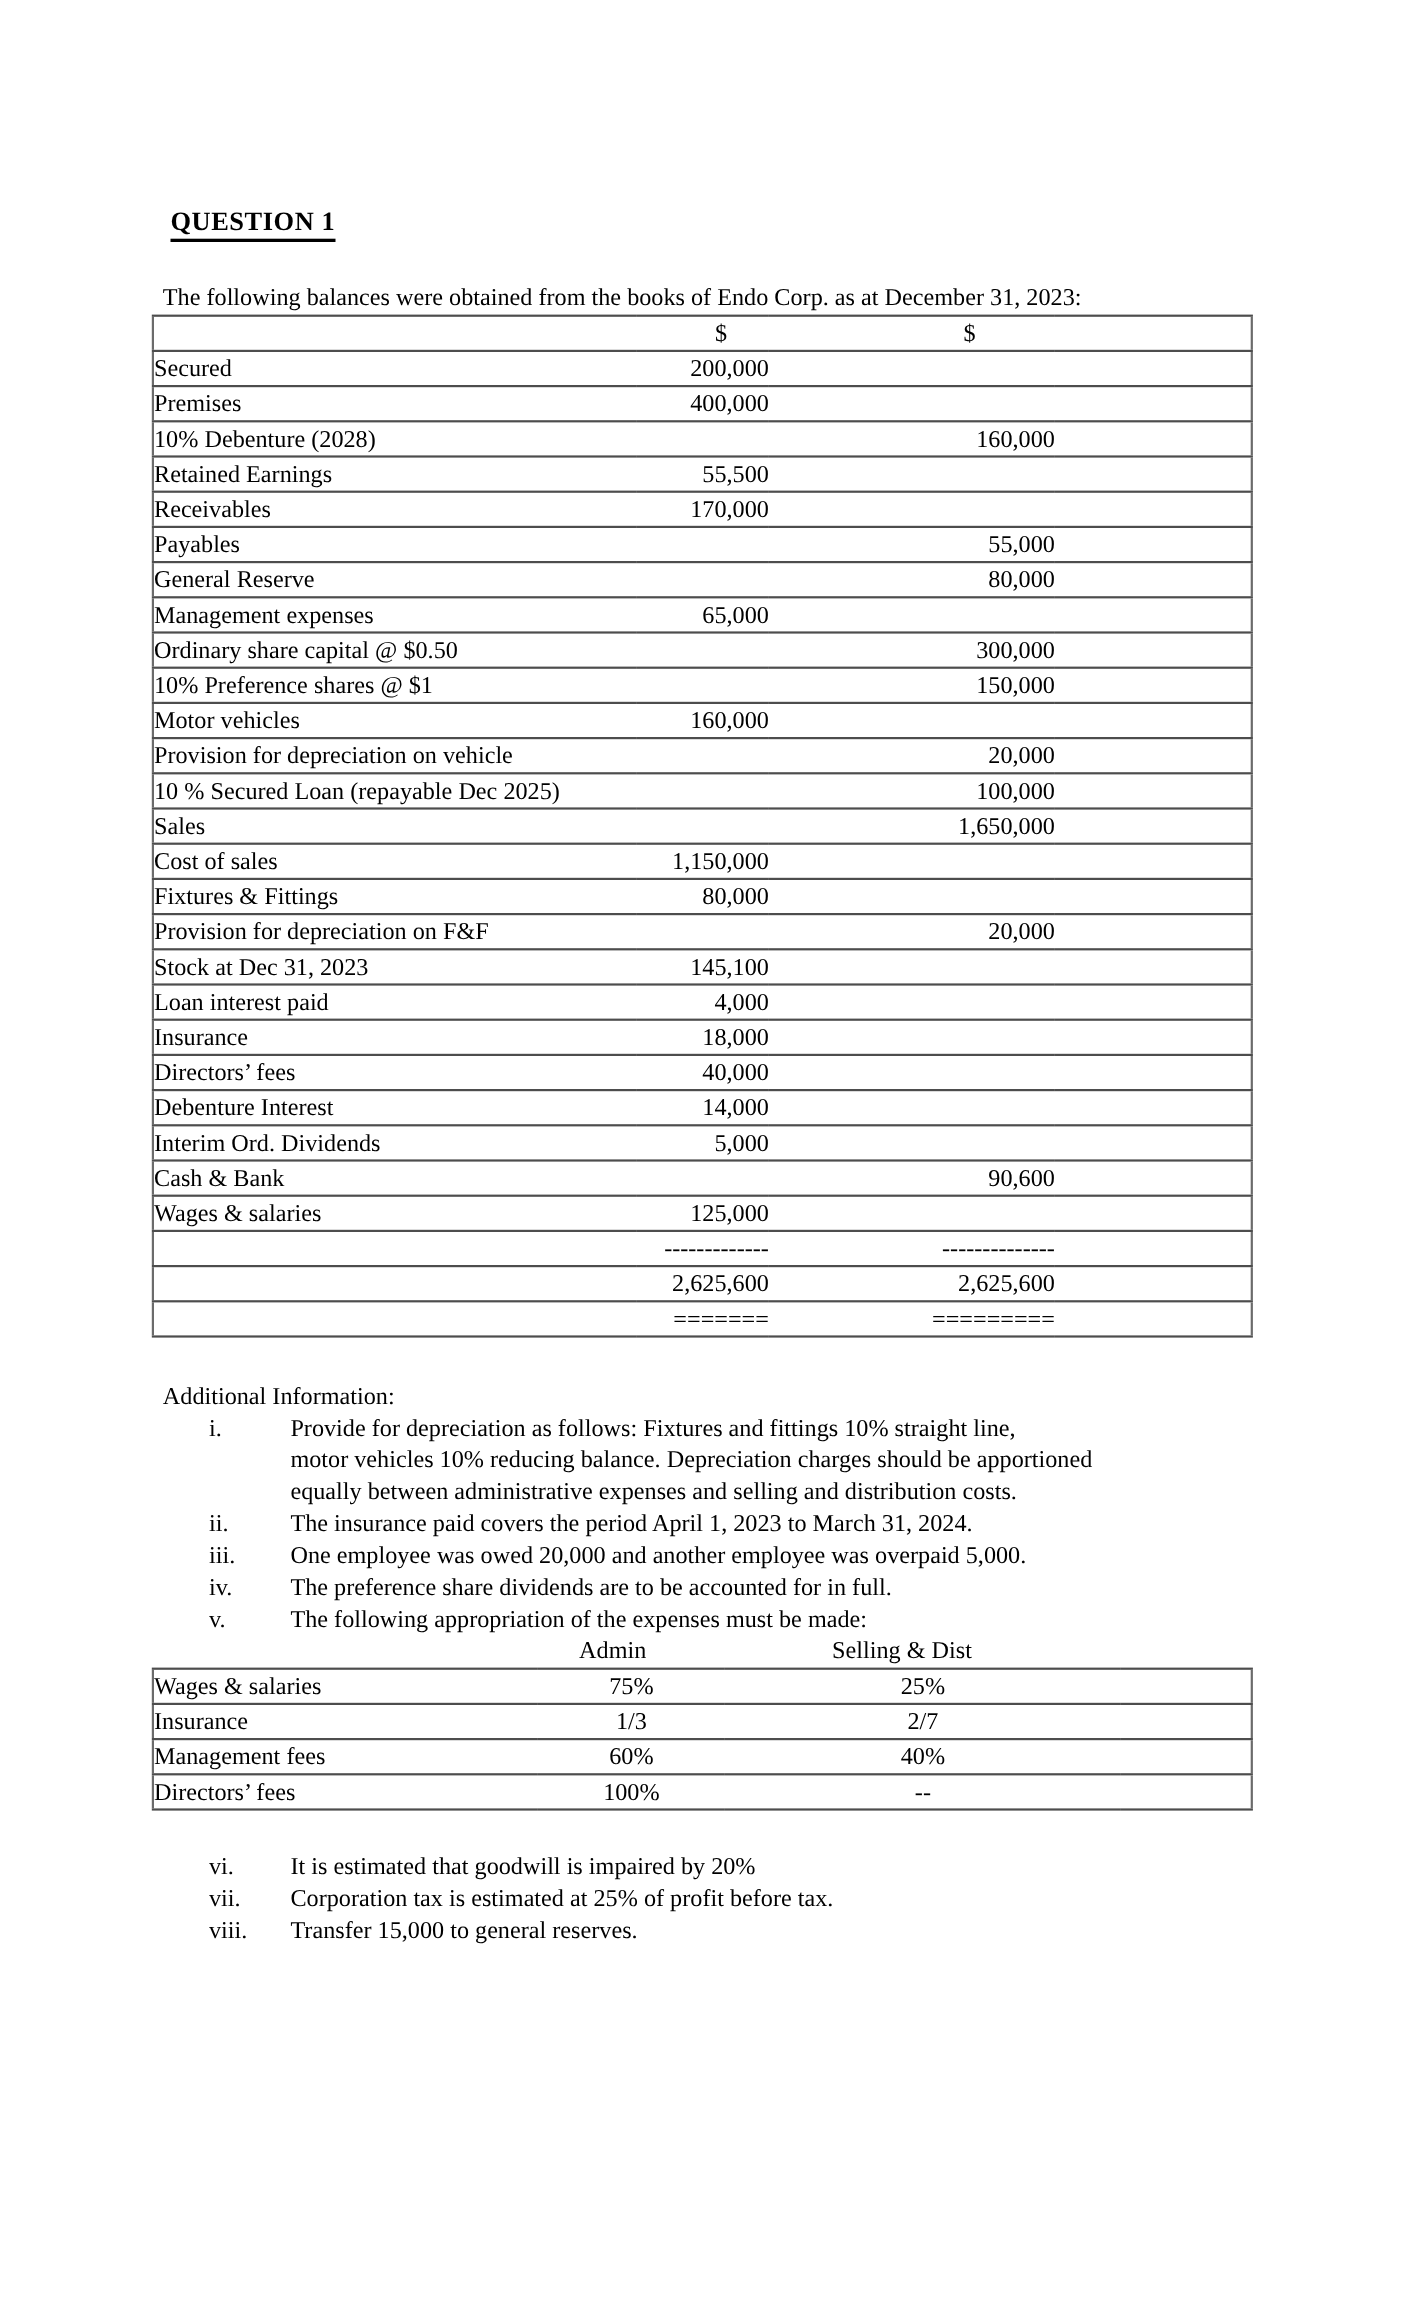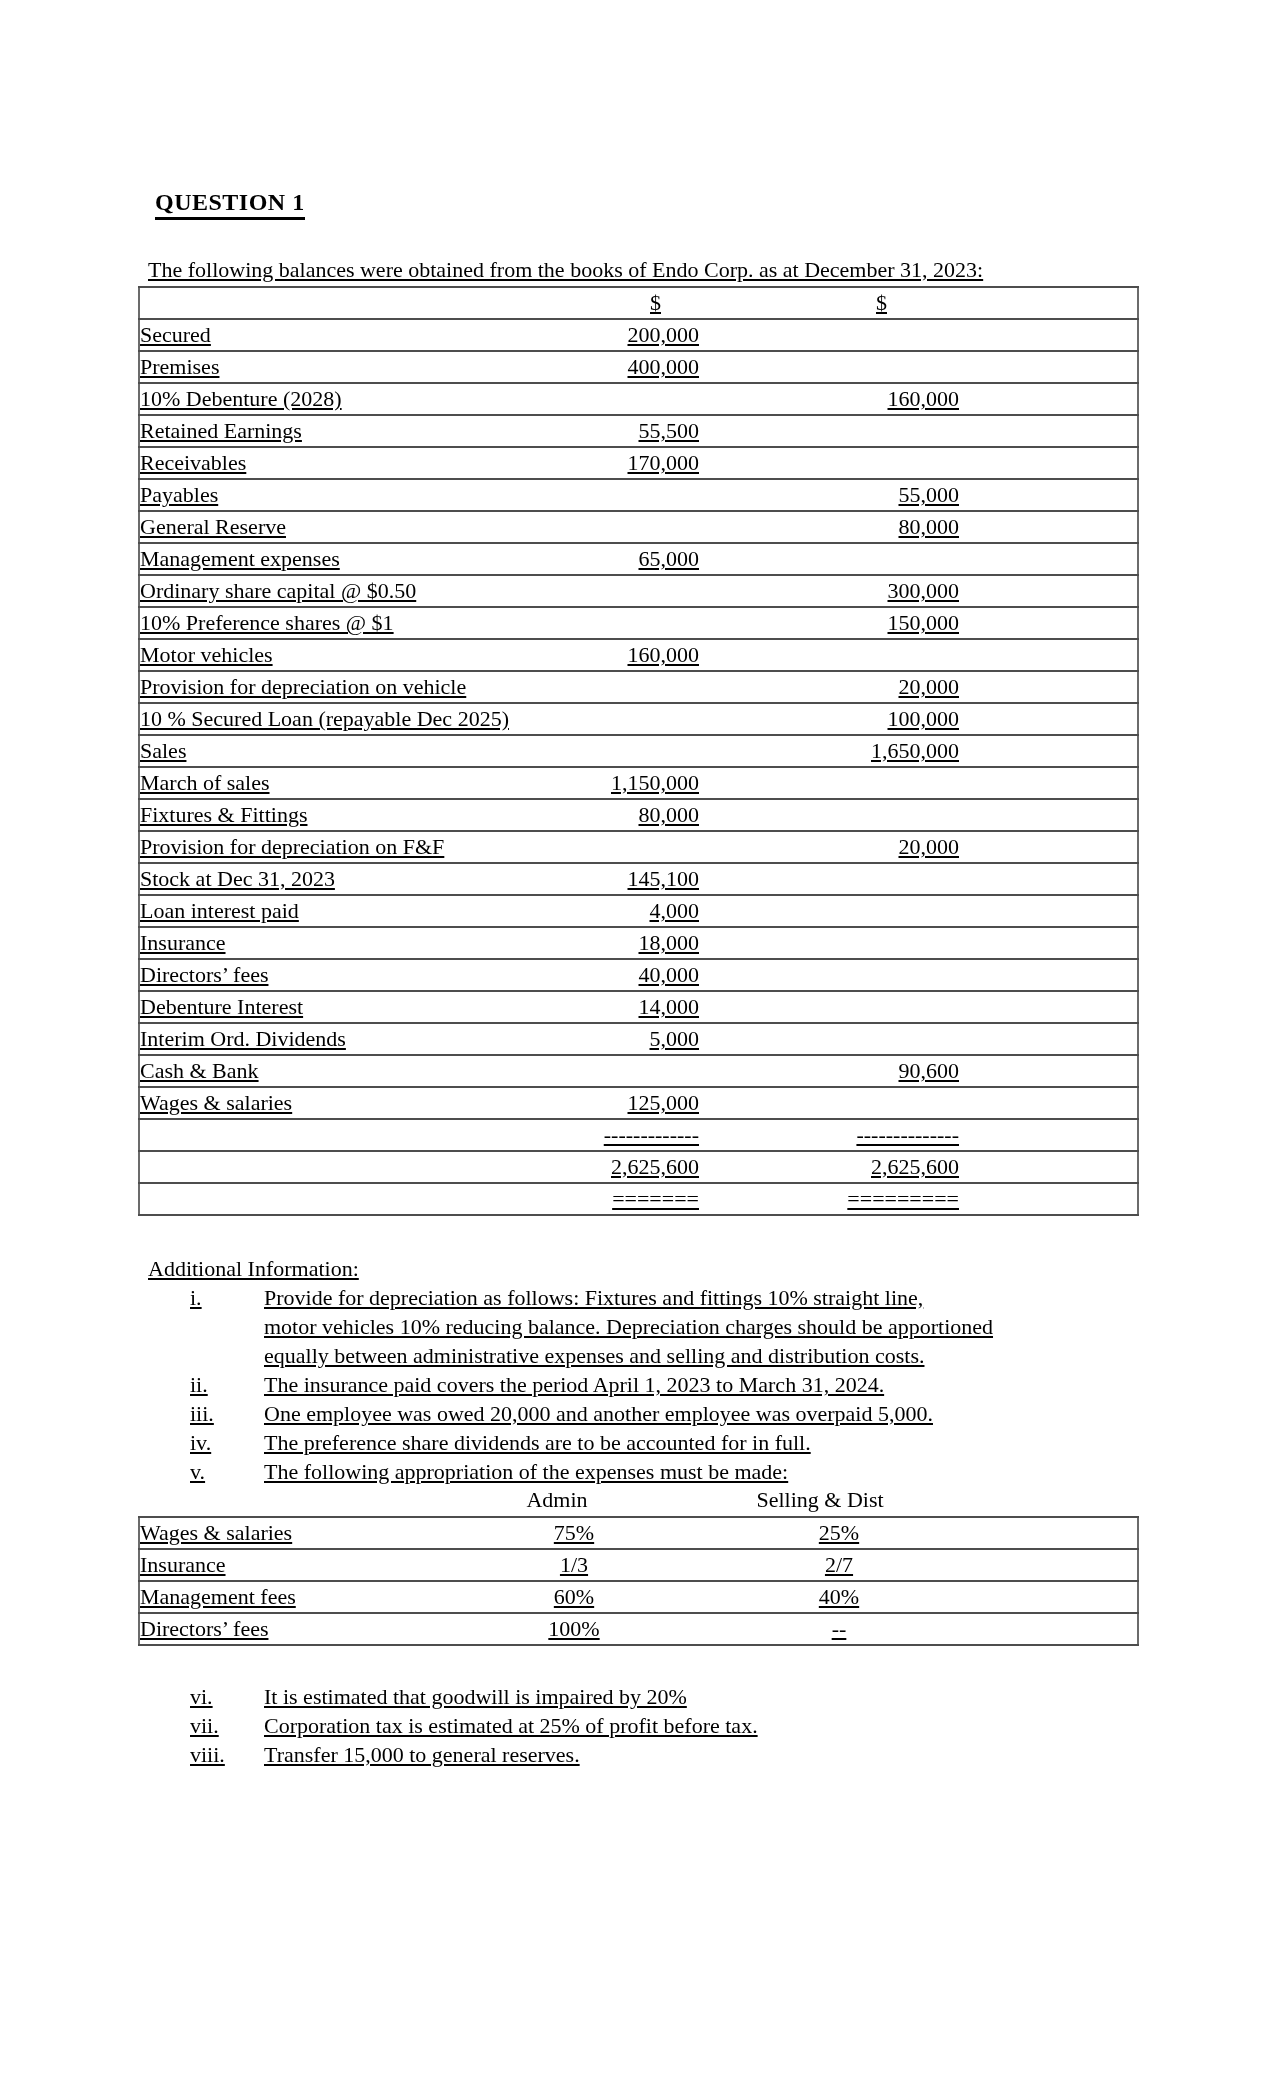--- a/index.html
+++ b/index.html
@@ -6,21 +6,20 @@
   html, body { margin: 0; padding: 0; background: #ffffff; }
   .page {
     position: relative;
     width: 1199px;
     height: 2100px;
     background: #ffffff;
     color: #000000;
     font-family: "Liberation Serif", "DejaVu Serif", serif;
     font-size: 22px;
     overflow: hidden;
-    text-decoration: underline;
   }
   .title {
     margin: 188px 0 0 155px;
     font-size: 24px;
     font-weight: bold;
     line-height: 28px;
   }
   .title span {
     display: inline-block;
     border-bottom: 3px solid #000;
@@ -204,21 +203,21 @@
           <td class="credit">100,000</td>
           <td></td>
         </tr>
         <tr>
           <td class="lbl">Sales</td>
           <td class="debit"></td>
           <td class="credit">1,650,000</td>
           <td></td>
         </tr>
         <tr>
-          <td class="lbl">March of sales</td>
+          <td class="lbl">Cost of sales</td>
           <td class="debit">1,150,000</td>
           <td class="credit"></td>
           <td></td>
         </tr>
         <tr>
           <td class="lbl">Fixtures &amp; Fittings</td>
           <td class="debit">80,000</td>
           <td class="credit"></td>
           <td></td>
         </tr>

